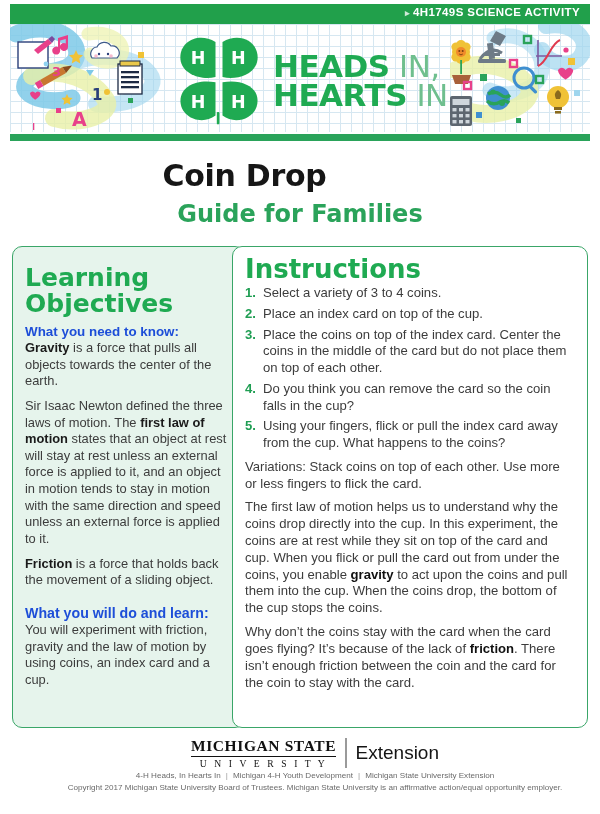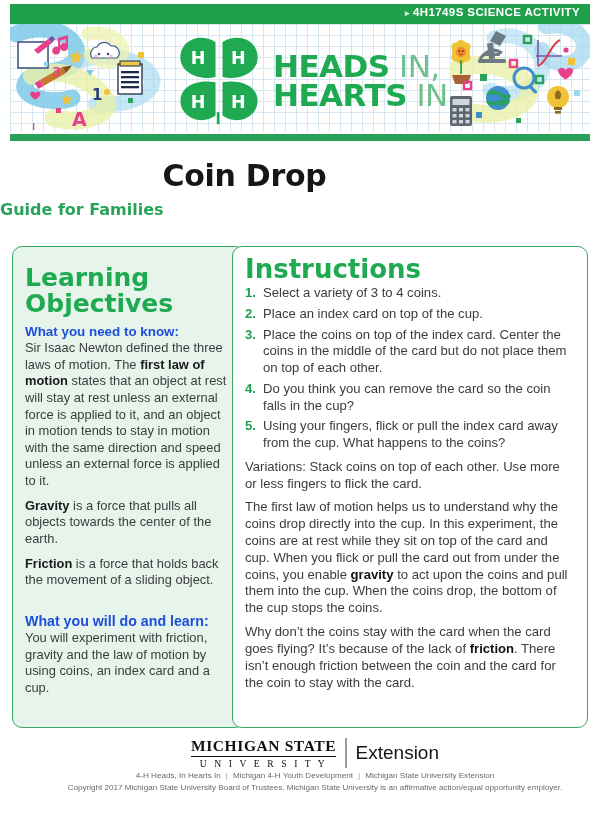--- a/index.html
+++ b/index.html
@@ -52,22 +52,22 @@
   .wm-strong { color:#1faa52; }
   .wm-light  { color:#6fbf8e; font-weight:normal; }
 
   
   .title {
     position:absolute; left:0; top:158px; width:489px; text-align:center;
     font-size:30px; font-weight:bold; color:#161616;
     font-family:"DejaVu Sans", sans-serif; letter-spacing:-0.3px;
   }
   .subtitle {
-    position:absolute; left:0; top:200px; width:600px; text-align:left;
-    font-size:16px; font-weight:bold; color:#2aa35a;
+    position:absolute; left:0; top:200px; width:600px; text-align:center;
+    font-size:24px; font-weight:bold; color:#2aa35a;
     font-family:"DejaVu Sans", sans-serif;
   }
 
   
   .panel-left {
     position:absolute; left:12px; top:246px; width:233px; height:482px;
     background:#e6f4ec; border:1.6px solid #3aa668; border-radius:10px;
     padding:16px 12px 10px 12px;
   }
   .panel-right {
@@ -78,21 +78,21 @@
   .h-green {
     color:#1faa52; font-weight:bold; font-family:"DejaVu Sans", sans-serif;
   }
   .panel-left .h-green { font-size:25px; line-height:1.02; margin:2px 0 8px 0; }
   .panel-right .h-green { font-size:26px; line-height:1.0; margin:1px 0 3px 0; }
 
   .lbl {
     font-size:13.4px; font-weight:bold; color:#1d4ed8;
     font-family:Liberation Sans, sans-serif; margin:7px 0 1px 0;
   }
-  .lbl.big { font-size:14.2px; margin-top:24px; }
+  .lbl.big { font-size:14.2px; margin-top:16px; }
   .body-txt {
     font-size:12.9px; line-height:1.29; color:#3c3c3c;
     margin:0 0 8px 0; text-align:left;
   }
   .body-txt b { color:#1a1a1a; }
 
   
   ol.steps { margin:0; padding:0; list-style:none; }
   ol.steps li {
     position:relative; padding-left:18px; margin-bottom:4px;
@@ -321,22 +321,22 @@
 
   <div class="title">Coin Drop</div>
   <div class="subtitle">Guide for Families</div>
 
   <div class="panel-left">
     <div class="h-green">
       <span>Learning</span><br>
       <span>Objectives</span>
     </div>
     <div class="lbl">What you need to know:</div>
+    <p class="body-txt"><b>Gravity</b><span> is a force that pulls all objects towards the center of the earth.</span></p>
     <p class="body-txt"><span>Sir Isaac Newton defined the three laws of motion. The </span><b>first law of motion</b><span> states that an object at rest will stay at rest unless an external force is applied to it, and an object in motion tends to stay in motion with the same direction and speed unless an external force is applied to it.</span></p>
-    <p class="body-txt"><b>Gravity</b><span> is a force that pulls all objects towards the center of the earth.</span></p>
     <p class="body-txt"><b>Friction</b><span> is a force that holds back the movement of a sliding object.</span></p>
     <div class="lbl big">What you will do and learn:</div>
     <p class="body-txt">You will experiment with friction, gravity and the law of motion by using coins, an index card and a cup.</p>
   </div>
 
   <div class="panel-right">
     <div class="h-green">Instructions</div>
     <ol class="steps">
         <li><span class="num">1.</span><span>Select a variety of 3 to 4 coins.</span></li>
         <li><span class="num">2.</span><span>Place an index card on top of the cup.</span></li>

